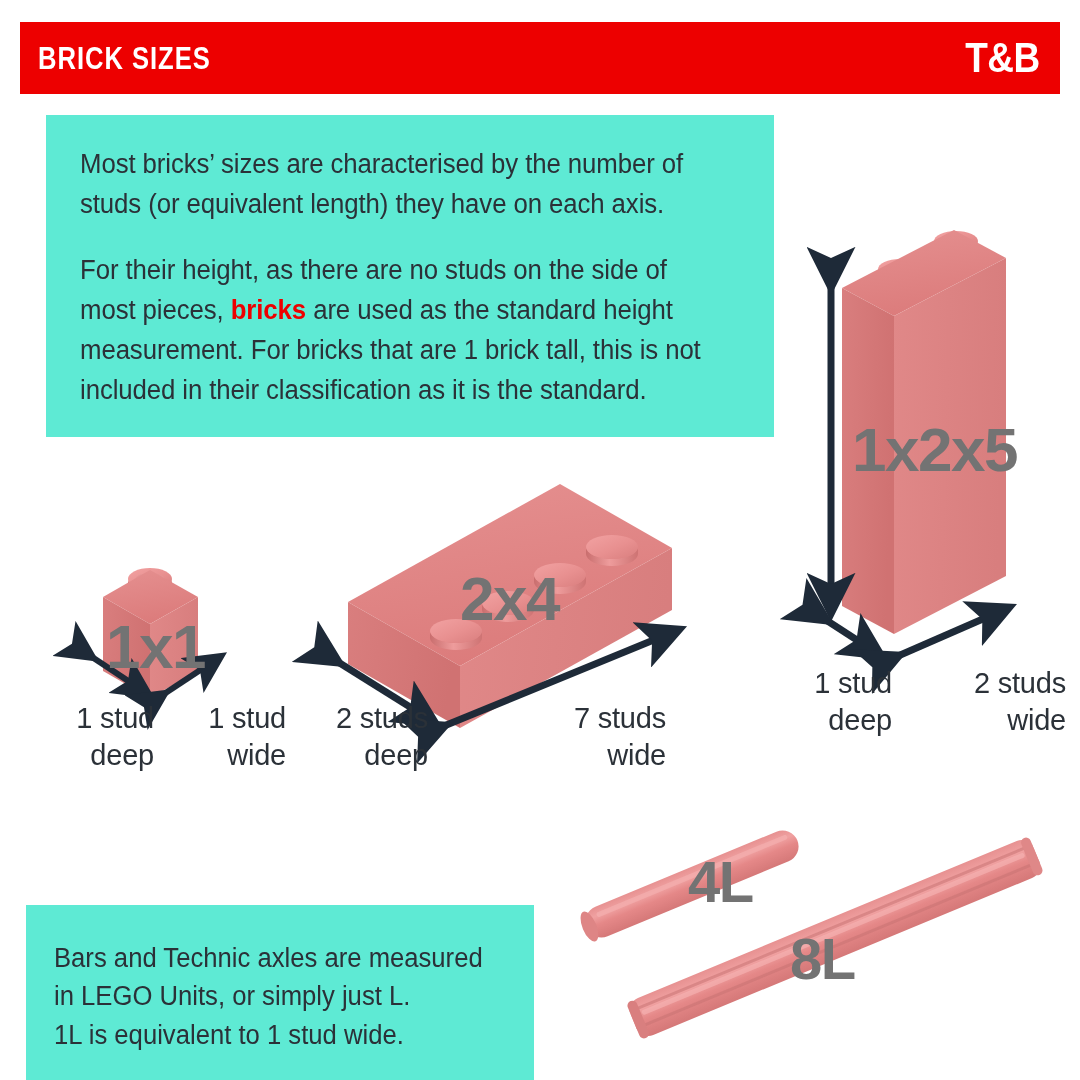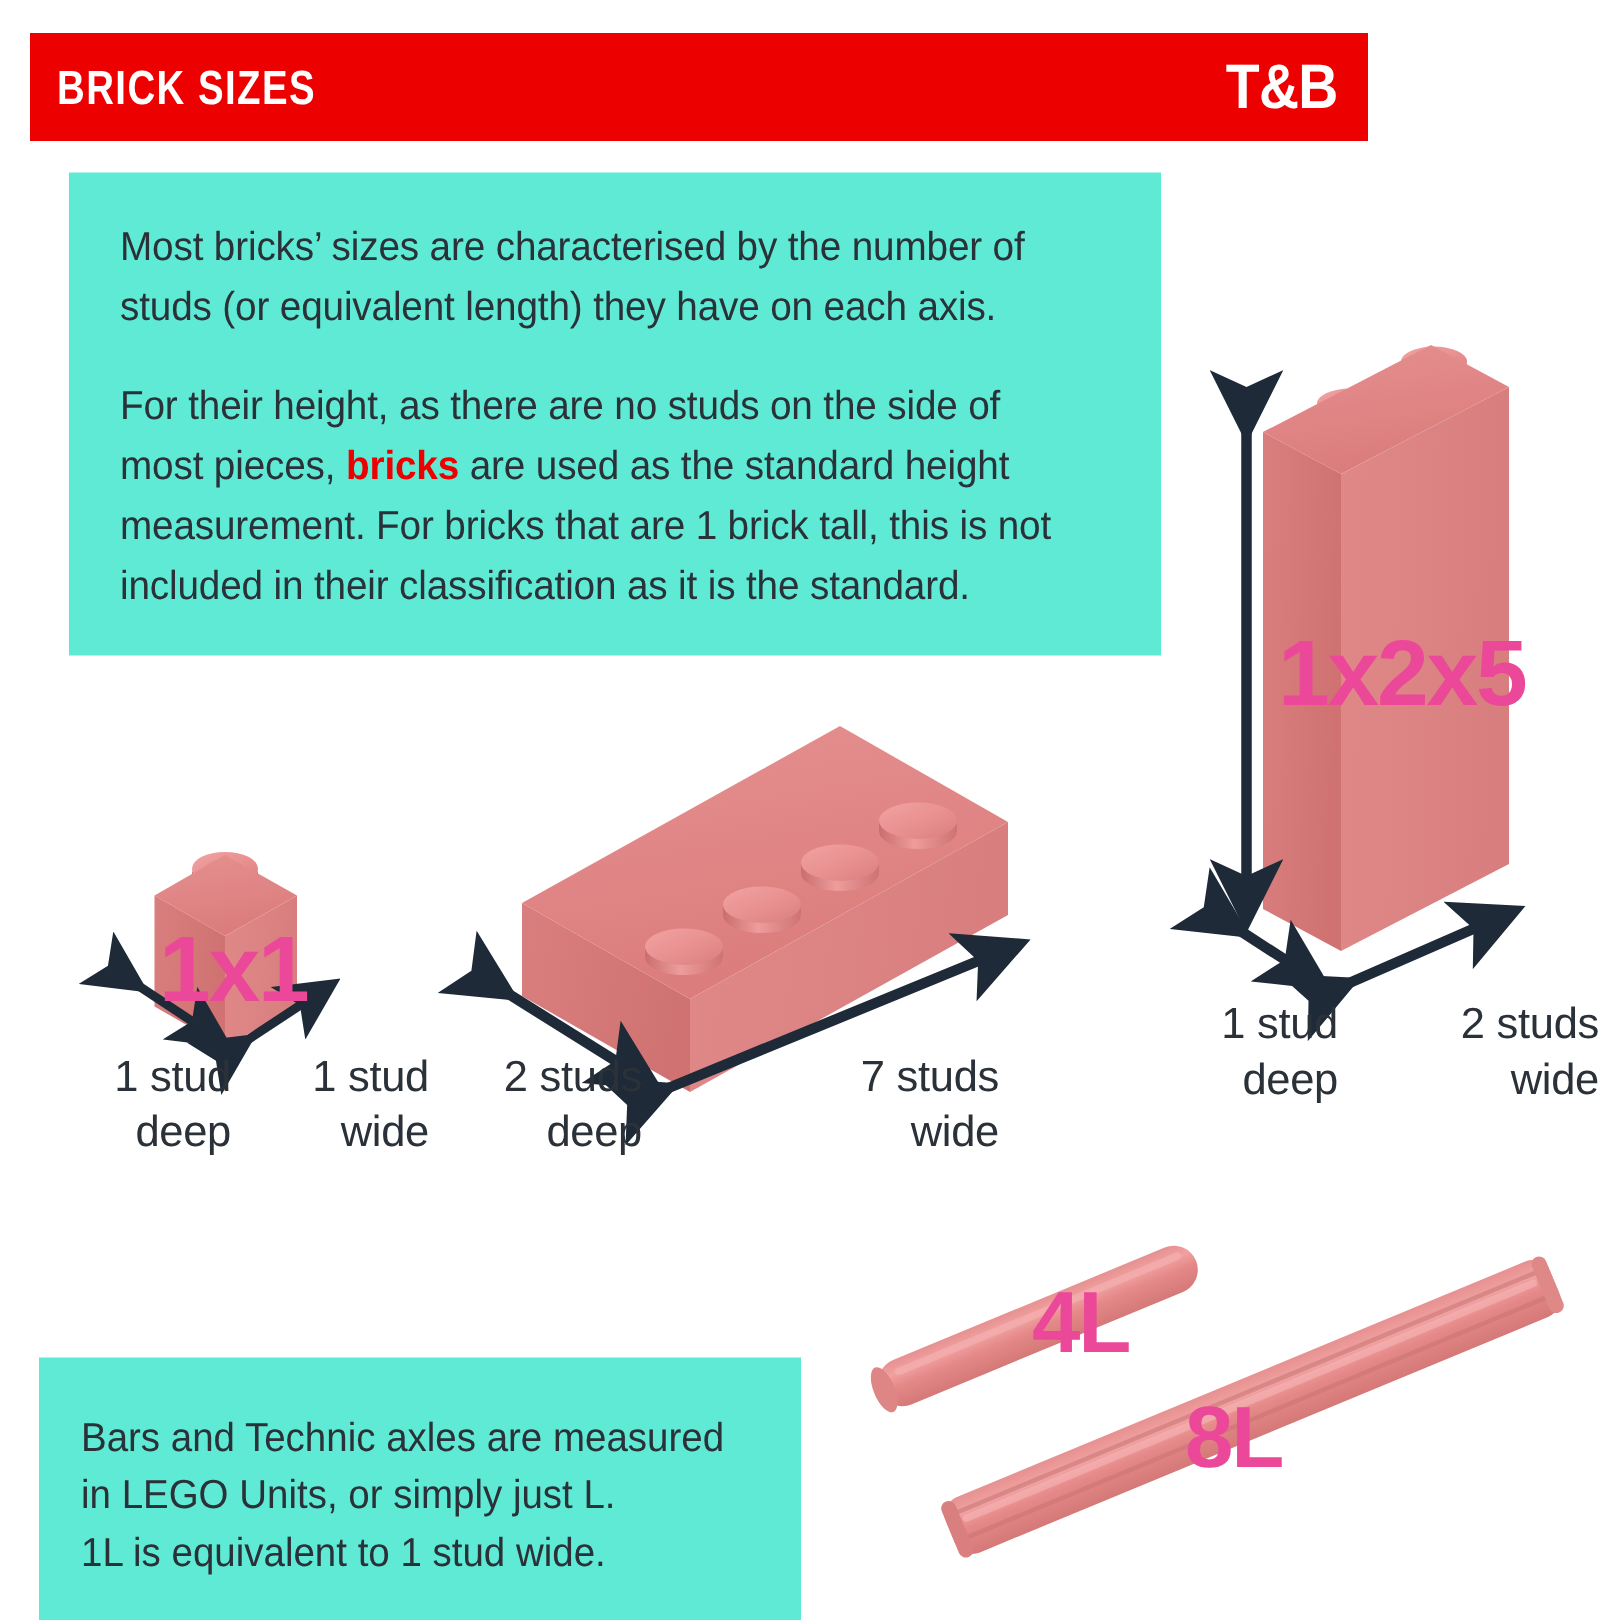--- a/index.html
+++ b/index.html
@@ -12,21 +12,21 @@
   #page {
     position: relative;
     width: 1080px; height: 1080px;
     background: #ffffff;
   }
 
   
   .banner {
     position: absolute;
     left: 20px; top: 22px;
-    width: 892px; height: 72px;
+    width: 1040px; height: 72px;
     background: var(--brand, #ED0000);
     display: flex;
     align-items: center;
     justify-content: space-between;
     padding: 0 20px 0 18px;
   }
   .banner-title {
     color: #ffffff;
     font-size: 32px;
     font-weight: bold;
@@ -95,21 +95,21 @@
   #lbl-1x1-wide   { left: 146px; top: 700px; width: 140px; }
   #lbl-2x4-deep   { left: 268px; top: 700px; width: 160px; }
   #lbl-2x4-wide   { left: 506px; top: 700px; width: 160px; }
   #lbl-5bricks    { left: 676px; top: 485px; width: 132px; text-align: right; }
   #lbl-tall-deep  { left: 752px; top: 665px; width: 140px; }
   #lbl-tall-wide  { left: 920px; top: 665px; width: 146px; }
 
   
   .sizecap {
     position: absolute;
-    color: #ec4899;
+    color: #737373;
     font-weight: bold;
     letter-spacing: -1.5px;
   }
   #cap-1x1  { left: 106px; top: 595px; font-size: 62px; margin-top: 16px; }
   #cap-2x4  { left: 460px; top: 563px; font-size: 62px; }
   #cap-1x2x5{ left: 852px; top: 414px; font-size: 62px; }
   #cap-4L   { left: 648px; top: 848px; font-size: 58px; margin-left: 40px; }
   #cap-8L   { left: 790px; top: 925px; font-size: 58px; }
 </style>
 </head>
@@ -256,20 +256,21 @@
       <rect x="617" y="918" width="436" height="40" rx="13" fill="url(#gBar)"></rect>
       <rect x="617" y="926" width="436" height="3" rx="1.5" fill="#C97272" opacity="0.55"></rect>
       <rect x="617" y="944" width="436" height="3" rx="1.5" fill="#C97272" opacity="0.55"></rect>
       <rect x="628" y="931" width="414" height="5" rx="2.5" fill="#F7B6B6" opacity="0.6"></rect>
       <rect x="617" y="918" width="10" height="40" rx="5" fill="#D97F7F"></rect>
       <rect x="1043" y="918" width="10" height="40" rx="5" fill="#DF8888"></rect>
     </g>
   </svg>
 
   <div class="sizecap" id="cap-1x1">1x1</div>
+  <div class="sizecap" id="cap-2x4">2x4</div>
   <div class="sizecap" id="cap-1x2x5">1x2x5</div>
   <div class="sizecap" id="cap-4L">4L</div>
   <div class="sizecap" id="cap-8L">8L</div>
 
   <div class="dimlabel" id="lbl-1x1-deep">1 stud
 deep</div>
   <div class="dimlabel" id="lbl-1x1-wide">1 stud
 wide</div>
   <div class="dimlabel" id="lbl-2x4-deep">2 studs
 deep</div>

